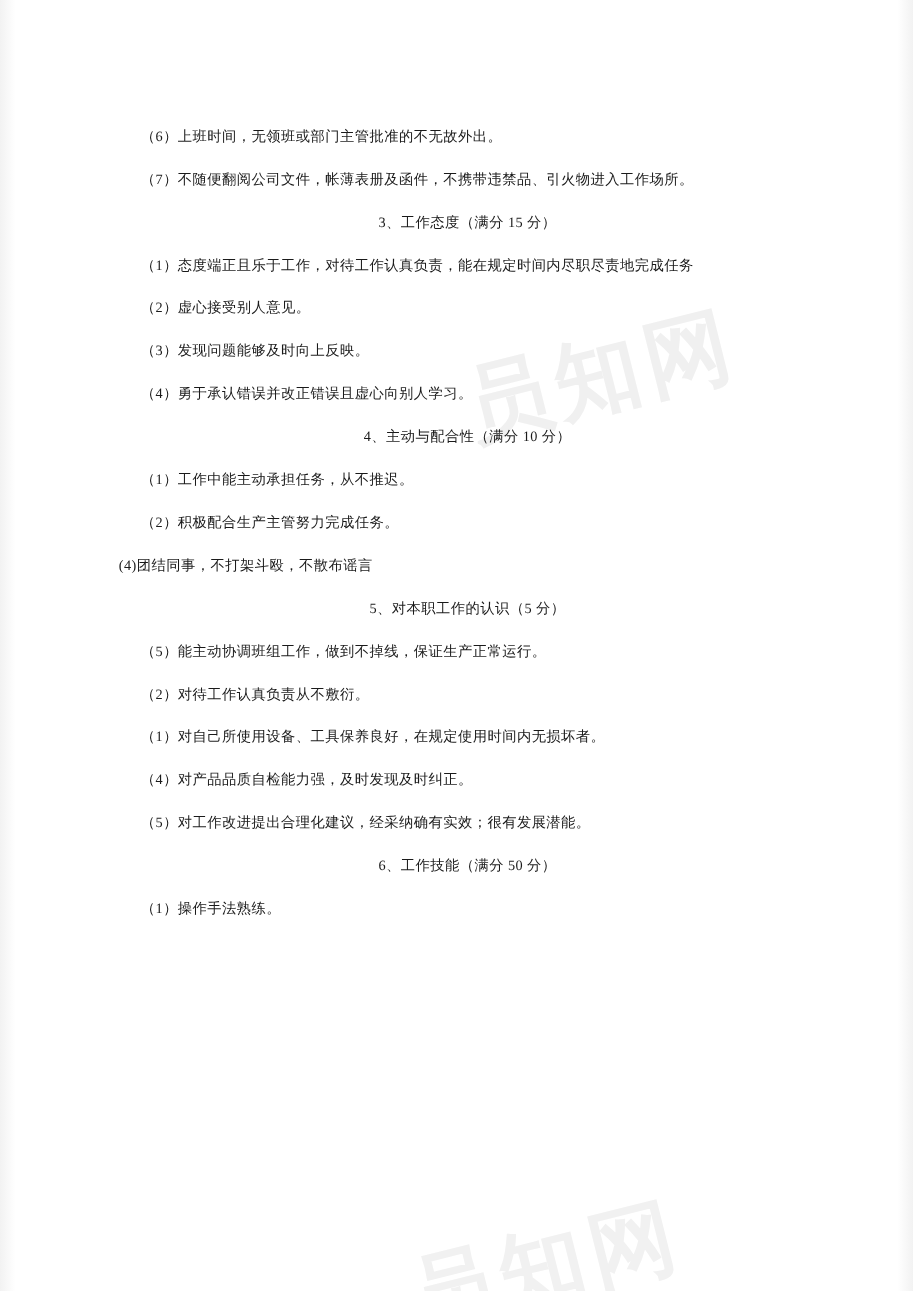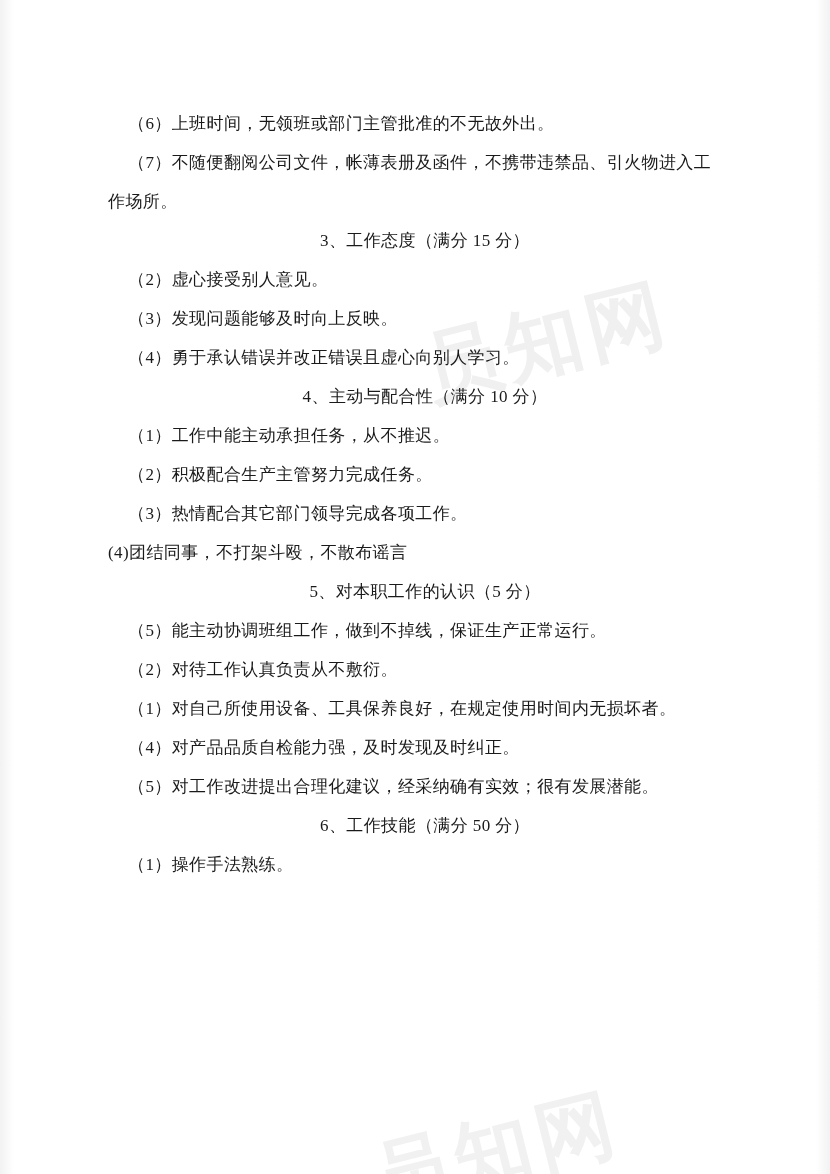--- a/index.html
+++ b/index.html
@@ -44,21 +44,21 @@
   }
 
   #content {
     position: absolute;
     left: 108px;
     top: 104px;
     width: 620px;
   }
 
   .para {
-    font-size: 17px;
+    font-size: 13px;
     line-height: 39px;
     color: #1a1a1a;
     letter-spacing: 0.4px;
     margin: 0;
     white-space: normal;
     text-align: left;
   }
   .indent {
     text-indent: 20px;
   }
@@ -101,27 +101,27 @@
 
 <div id="page">
 
   <div class="watermark wm-1">员知网</div>
   <div class="watermark wm-2">员知网</div>
 
   <div id="content">
     <p class="para indent">（6）上班时间，无领班或部门主管批准的不无故外出。</p>
     <p class="para indent">（7）不随便翻阅公司文件，帐薄表册及函件，不携带违禁品、引火物进入工作场所。</p>
     <p class="para heading">3、工作态度（满分 15 分）</p>
+    <p class="para indent">（1）态度端正且乐于工作，对待工作认真负责，能在规定时间内尽职尽责地完成任务</p>
     <p class="para indent">（2）虚心接受别人意见。</p>
     <p class="para indent">（3）发现问题能够及时向上反映。</p>
     <p class="para indent">（4）勇于承认错误并改正错误且虚心向别人学习。</p>
     <p class="para heading">4、主动与配合性（满分 10 分）</p>
     <p class="para indent">（1）工作中能主动承担任务，从不推迟。</p>
     <p class="para indent">（2）积极配合生产主管努力完成任务。</p>
-    <p class="para indent">（3）热情配合其它部门领导完成各项工作。</p>
     <p class="para noindent">(4)团结同事，不打架斗殴，不散布谣言</p>
     <p class="para heading">5、对本职工作的认识（5 分）</p>
     <p class="para indent">（5）能主动协调班组工作，做到不掉线，保证生产正常运行。</p>
     <p class="para indent">（2）对待工作认真负责从不敷衍。</p>
     <p class="para indent">（1）对自己所使用设备、工具保养良好，在规定使用时间内无损坏者。</p>
     <p class="para indent">（4）对产品品质自检能力强，及时发现及时纠正。</p>
     <p class="para indent">（5）对工作改进提出合理化建议，经采纳确有实效；很有发展潜能。</p>
     <p class="para heading">6、工作技能（满分 50 分）</p>
     <p class="para indent">（1）操作手法熟练。</p>
   </div>

